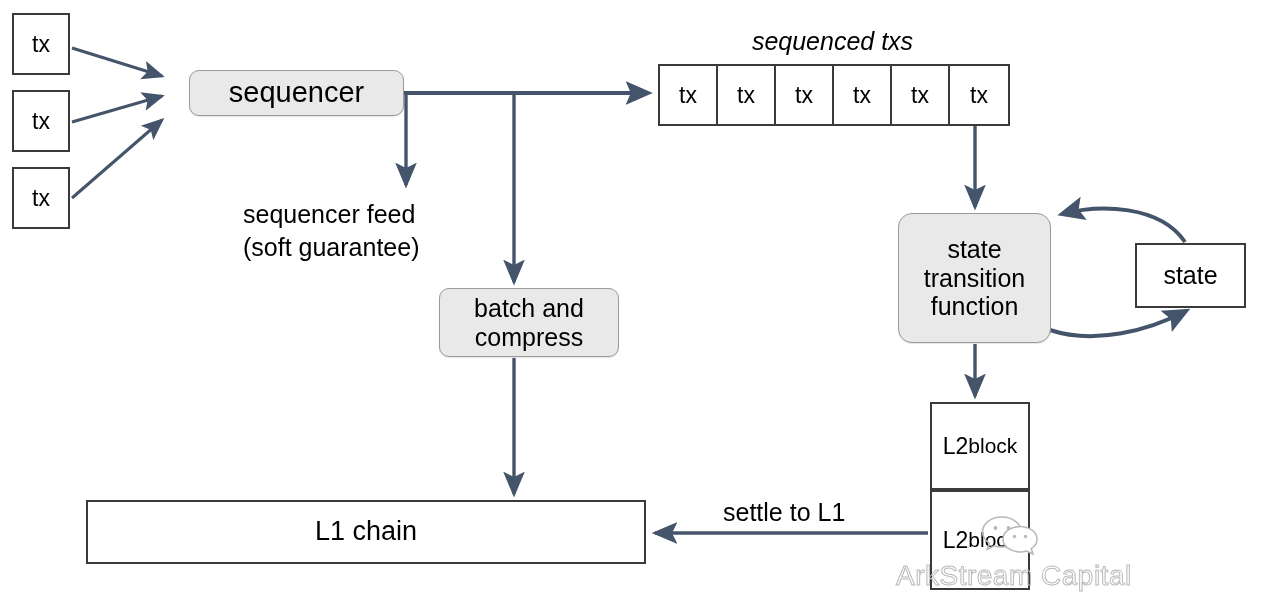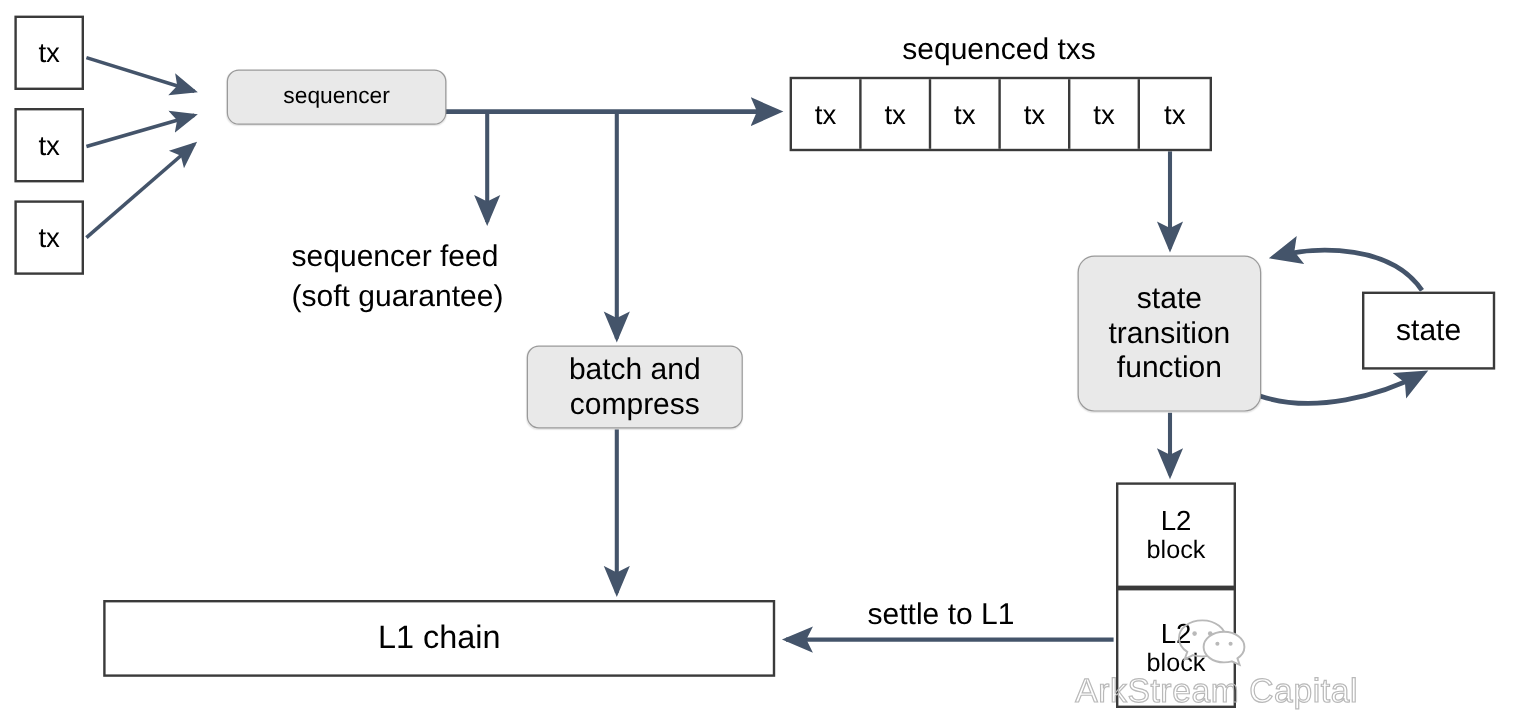--- a/index.html
+++ b/index.html
@@ -55,24 +55,24 @@
     width: 58px;
     height: 62px;
     font-size: 23px;
   }
   #tx-in-1 { left: 12px;  top: 13px;  }
   #tx-in-2 { left: 12px;  top: 90px;  }
   #tx-in-3 { left: 12px;  top: 167px; }
 
   #sequencer-node {
     left: 189px;
-    top: 58px;
-    width: 183px;
+    top: 70px;
+    width: 215px;
     height: 46px;
-    font-size: 19px;
+    font-size: 29px;
   }
 
   #seq-tx-row {
     position: absolute;
     left: 658px;
     top: 64px;
     height: 62px;
     display: flex;
     z-index: 3;
     border: 2px solid #3a3a3a;
@@ -94,20 +94,21 @@
 
   #sequenced-txs-label {
     position: absolute;
     left: 658px;
     top: 27px;
     width: 349px;
     text-align: center;
     font-size: 25px;
     color: #000;
     z-index: 3;
+    font-style: italic;
   }
 
   #sequencer-feed-label {
     position: absolute;
     left: 243px;
     top: 198px;
     font-size: 25px;
     color: #000;
     line-height: 1.3;
     white-space: nowrap;
@@ -138,21 +139,21 @@
     top: 243px;
     width: 111px;
     height: 65px;
     font-size: 25px;
   }
 
   .l2-block {
     left: 930px;
     width: 100px;
     font-size: 23px;
-    flex-direction: column;
+    flex-direction: row;
   }
   #l2-block-1 { top: 402px; height: 88px; }
   #l2-block-2 { top: 490px; height: 100px; }
   .l2-block .l2-line-1 { font-size: 23px; }
   .l2-block .l2-line-2 { font-size: 21px; }
 
   #l1-chain-node {
     left: 86px;
     top: 500px;
     width: 560px;

